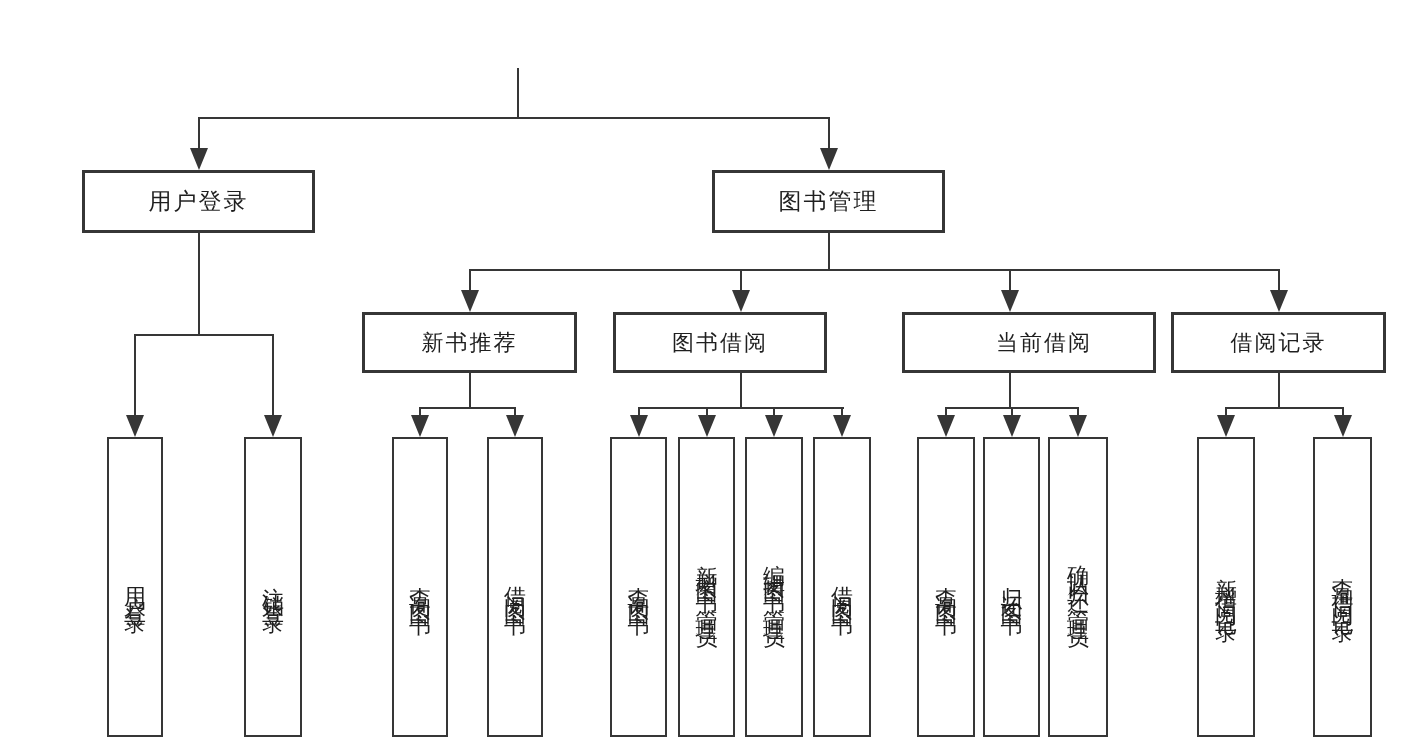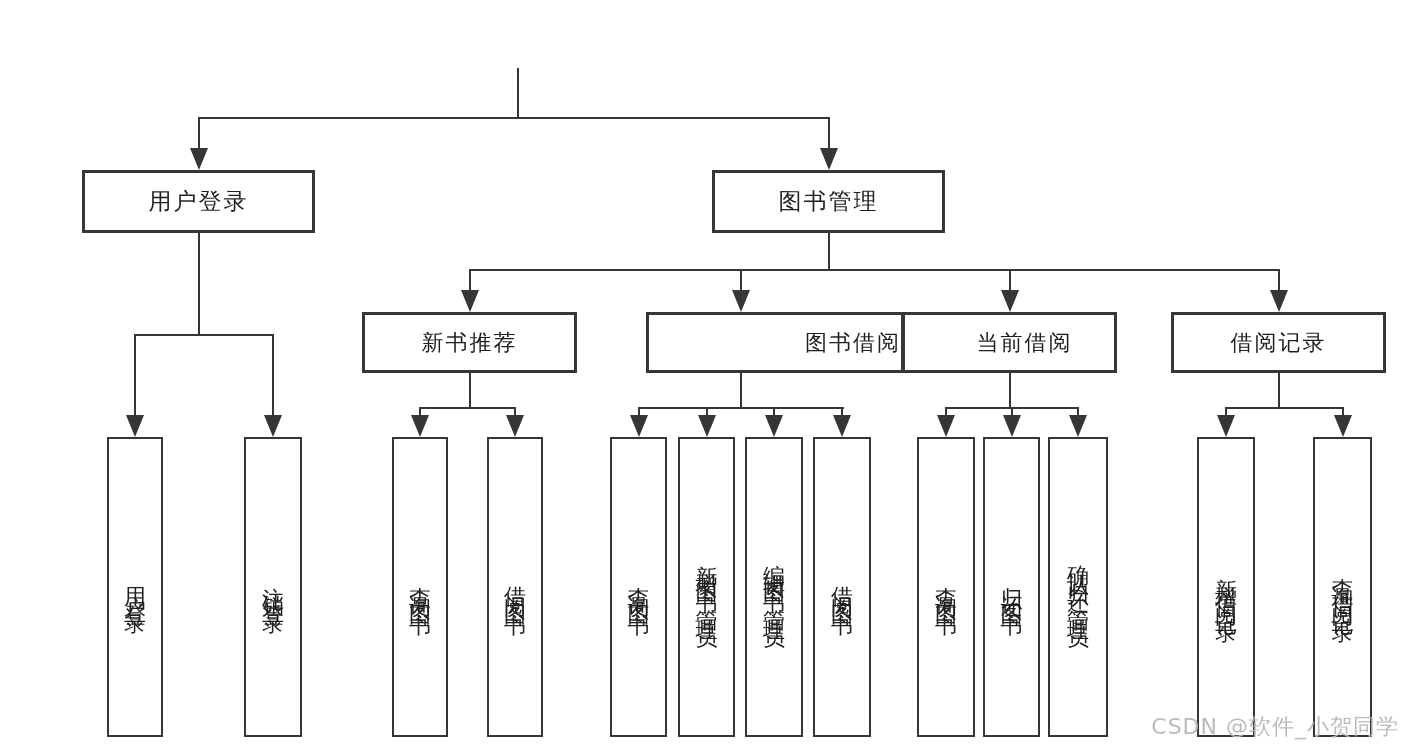--- a/index.html
+++ b/index.html
@@ -55,34 +55,33 @@
     opacity: 0.92;
     letter-spacing: 1px;
     z-index: 5;
     white-space: nowrap;
   }
 </style>
 </head>
 <body>
 
 <div class="stage" style="background: rgb(255, 255, 255);">
-  <div class="watermark">CSDN @软件_小贺同学</div>
     <div class="node branch" style="left: 82px; top: 170px; width: 233px; height: 63px;">
       <span class="label">用户登录</span>
     </div>
     <div class="node branch3" style="left: 362px; top: 312px; width: 215px; height: 61px;">
       <span class="label">新书推荐</span>
     </div>
     <div class="node branch" style="left: 712px; top: 170px; width: 233px; height: 63px;">
       <span class="label">图书管理</span>
     </div>
-    <div class="node branch3" style="left: 646px; top: 312px; width: 258px; height: 61px; justify-content: flex-end;">
+    <div class="node branch3" style="left: 613px; top: 312px; width: 214px; height: 61px;">
       <span class="label">图书借阅</span>
     </div>
-    <div class="node branch3" style="left: 902px; top: 312px; width: 215px; height: 61px; padding-left: 30px;">
+    <div class="node branch3" style="left: 902px; top: 312px; width: 254px; height: 61px; padding-left: 30px;">
       <span class="label">当前借阅</span>
     </div>
     <div class="node branch3" style="left: 1171px; top: 312px; width: 215px; height: 61px;">
       <span class="label">借阅记录</span>
     </div>
     <div class="node leaf" style="left: 107px; top: 437px; width: 56px; height: 300px;">
       <span class="label">用户登录</span>
     </div>
     <div class="node leaf" style="left: 244px; top: 437px; width: 58px; height: 300px;">
       <span class="label">注销登录</span>

